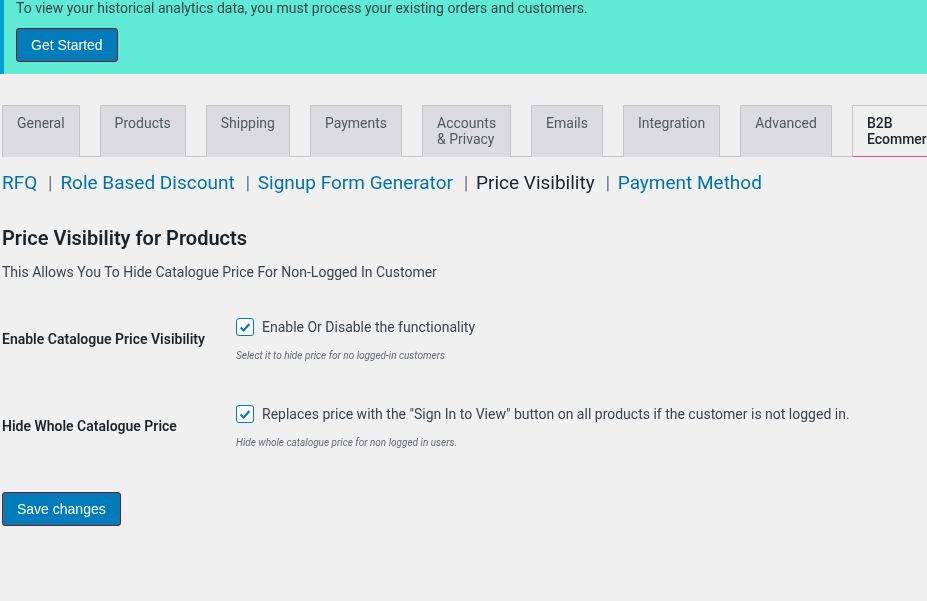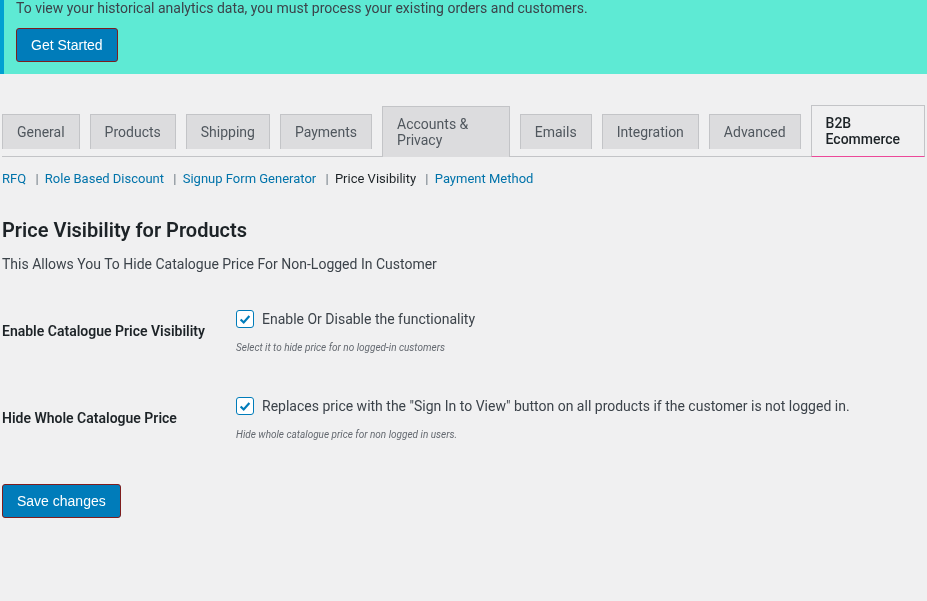--- a/index.html
+++ b/index.html
@@ -27,45 +27,44 @@
       color: #fff;
       padding: 8px 14px;
       font-size: 14px;
       border-radius: 3px;
       cursor: pointer;
       display: inline-block;
     }
     .content { padding: 0 2px; }
     .tabs {
       display: flex;
-      gap: 10px;
+      gap: 20px;
       margin-top: 30px;
       border-bottom: 1px solid #c3c4c7;
-      align-items: center;
     }
     .tab {
       background: #dcdcde;
       border: 1px solid #c3c4c7;
       border-bottom: none;
       padding: 9px 14px;
       color: #50575e;
       font-size: 14px;
       cursor: pointer;
       position: relative;
       top: 1px;
     }
     .tab.active {
       background: #f0f0f1;
       border-bottom: 1px solid #ec4899;
       color: #1d2327;
       font-weight: 500;
     }
     .subtabs {
       padding: 14px 0;
-      font-size: 13px;
+      font-size: 19px;
     }
     .subtab-link {
       color: #0073aa;
       text-decoration: none;
       cursor: pointer;
     }
     .subtab-link.active {
       color: #1d2327;
     }
     .sep {

